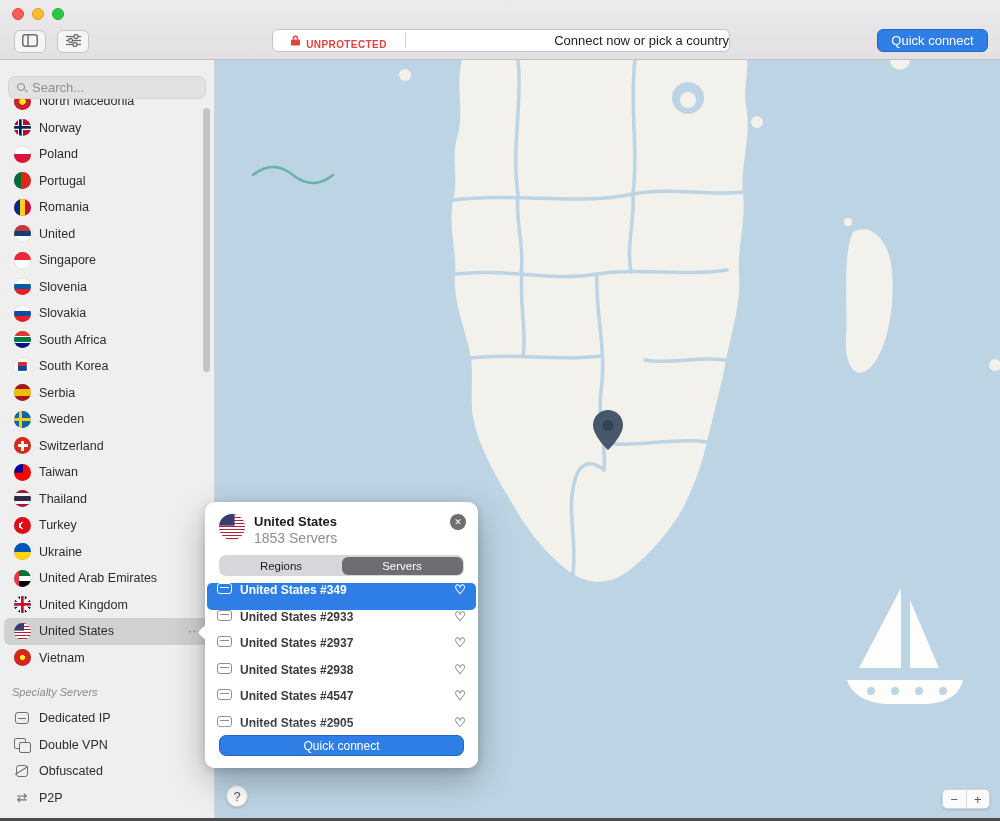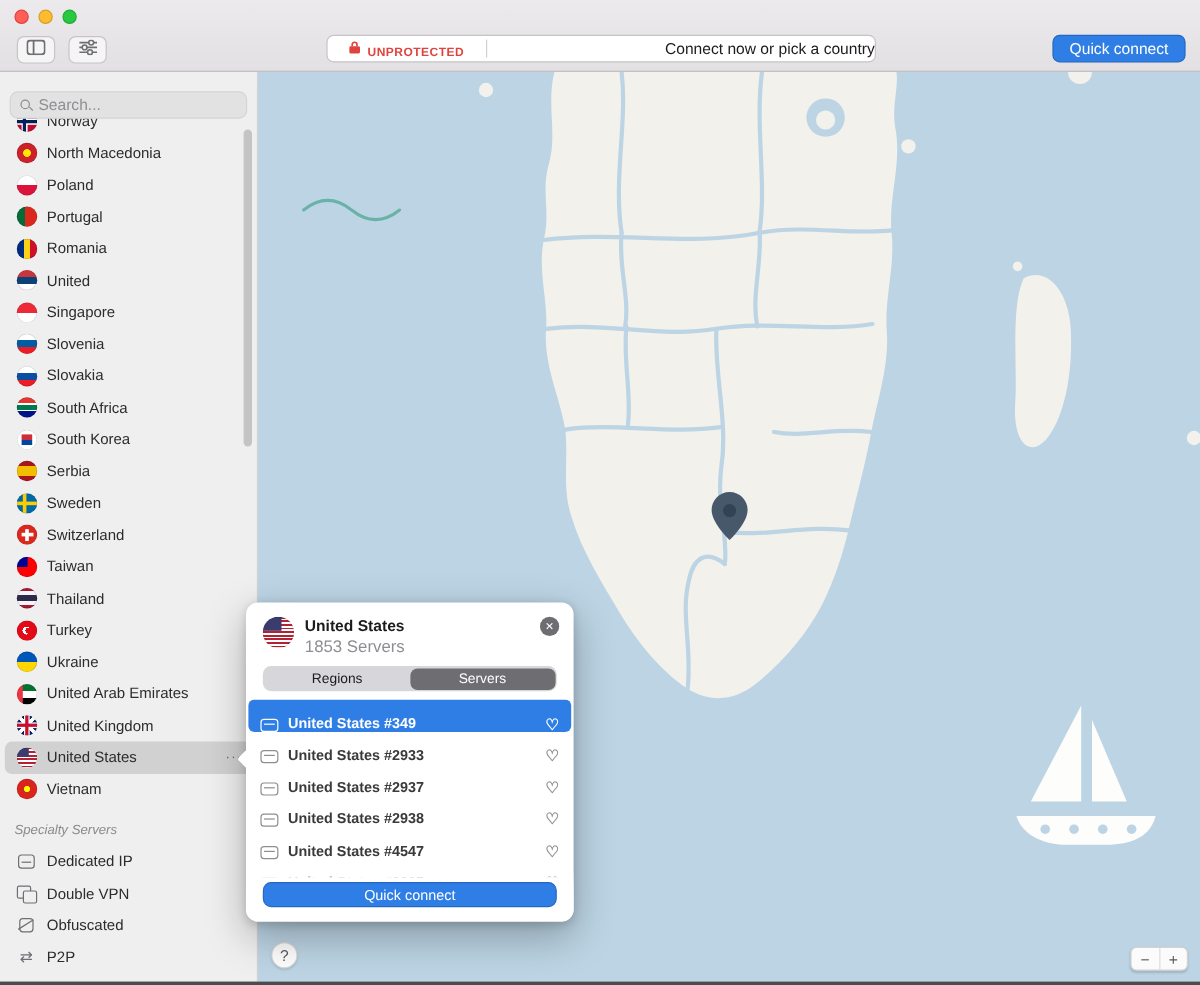--- a/index.html
+++ b/index.html
@@ -129,21 +129,21 @@
   .p-flag { width:26px; height:26px; flex:0 0 26px; }
   .p-title { font-size:13px; font-weight:bold; color:#1c1c1e; line-height:1.25; }
   .p-sub { font-size:14px; color:#8e8e93; }
   .p-close { margin-left:auto; width:16px; height:16px; border-radius:50%; background:#6d6d72; color:#fff;
     font-size:9px; display:flex; align-items:center; justify-content:center; line-height:1; }
   .seg-wrap { margin:2px 14px 0; background:#d7d6da; border-radius:7px; display:flex; padding:1.5px; height:21px; }
   .seg { flex:1; display:flex; align-items:center; justify-content:center; font-size:11.5px;
     color:#1c1c1e; border-radius:6px; }
   .seg.active { background:#6d6d72; color:#fff; }
   .server-list { margin-top:7px; height:148px; overflow:hidden; }
-  .srow { height:26.5px; display:flex; align-items:flex-end; gap:8px; padding:0 12px;
+  .srow { height:26.5px; display:flex; align-items:flex-start; gap:8px; padding:0 12px;
     font-size:12px; font-weight:bold; color:#3a3a3c; }
   .srow.ssel { background:#2e7ee5; color:#fff; border-radius:5px; margin:0 2px; padding:0 10px; }
   .server-glyph { width:15px; height:11px; border:1.5px solid #8e8e93; border-radius:3px;
     position:relative; flex:0 0 15px; }
   .server-glyph::before { content:""; position:absolute; left:2px; right:2px; top:3px; border-top:1.5px solid #8e8e93; }
   .ssel .server-glyph, .ssel .server-glyph::before { border-color:#fff; }
   .heart { margin-left:auto; font-size:13px; color:#8e8e93; line-height:1; }
   .ssel .heart { color:#fff; }
   .p-foot { position:absolute; left:0; right:0; bottom:0; padding:12px 14px 12px;
     background:linear-gradient(rgba(255,255,255,0),#fff 45%); border-radius:0 0 10px 10px; }
@@ -195,26 +195,26 @@
       </div>
       <div class="pill-divider"></div>
       <div class="status-msg">Connect now or pick a country</div>
     </div>
     <div class="qc-top">Quick connect</div>
   </div>
 
   <aside class="sidebar">
     <div class="side-scroll" id="side-scroll">
         <div class="crow">
+          <span class="flag flag-north-macedonia"></span>
+          <span>North Macedonia</span>
+        </div>
+        <div class="crow">
           <span class="flag flag-norway"></span>
           <span>Norway</span>
-        </div>
-        <div class="crow">
-          <span class="flag flag-north-macedonia"></span>
-          <span>North Macedonia</span>
         </div>
         <div class="crow">
           <span class="flag flag-poland"></span>
           <span>Poland</span>
         </div>
         <div class="crow">
           <span class="flag flag-portugal"></span>
           <span>Portugal</span>
         </div>
         <div class="crow">

